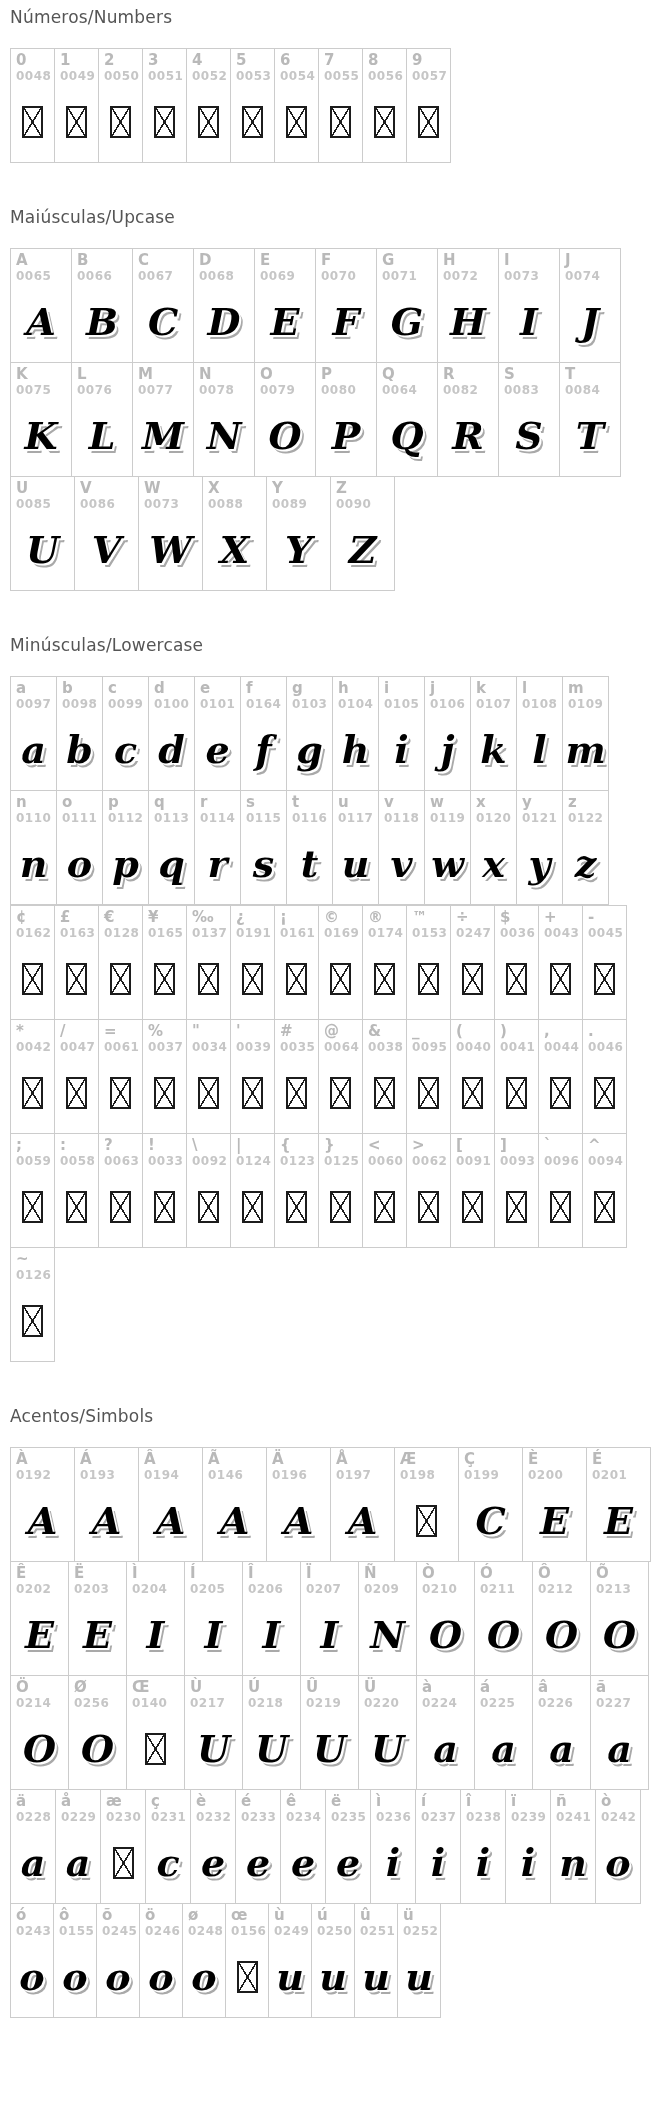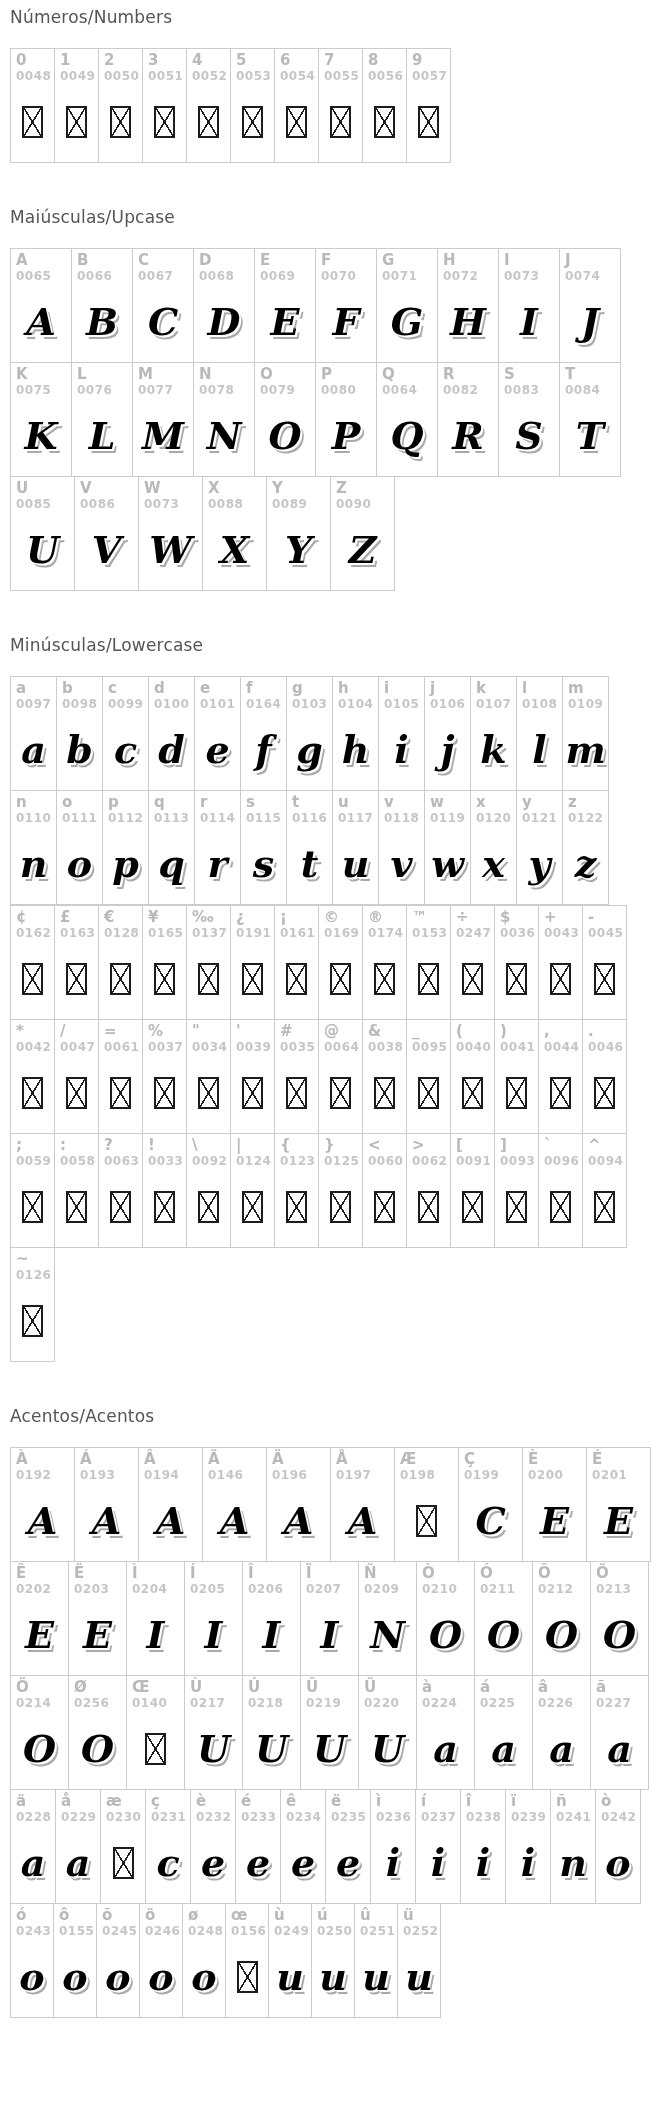--- a/index.html
+++ b/index.html
@@ -804,21 +804,21 @@
         <div class="cell" style="width: 45px;">
           <div class="cell-label">~</div>
           <div class="cell-code">0126</div>
           <div class="cell-glyph">
             <span class="notdef"></span>
           </div>
         </div>
       </div>
     </section>
     <section class="section">
-      <h2 class="section-title">Acentos/Acentos</h2>
+      <h2 class="section-title">Acentos/Simbols</h2>
       <div class="grid-row">
         <div class="cell" style="width: 65px;">
           <div class="cell-label">À</div>
           <div class="cell-code">0192</div>
           <div class="cell-glyph">
             <span class="glyph">A</span>
           </div>
         </div>
         <div class="cell" style="width: 65px;">
           <div class="cell-label">Á</div>

